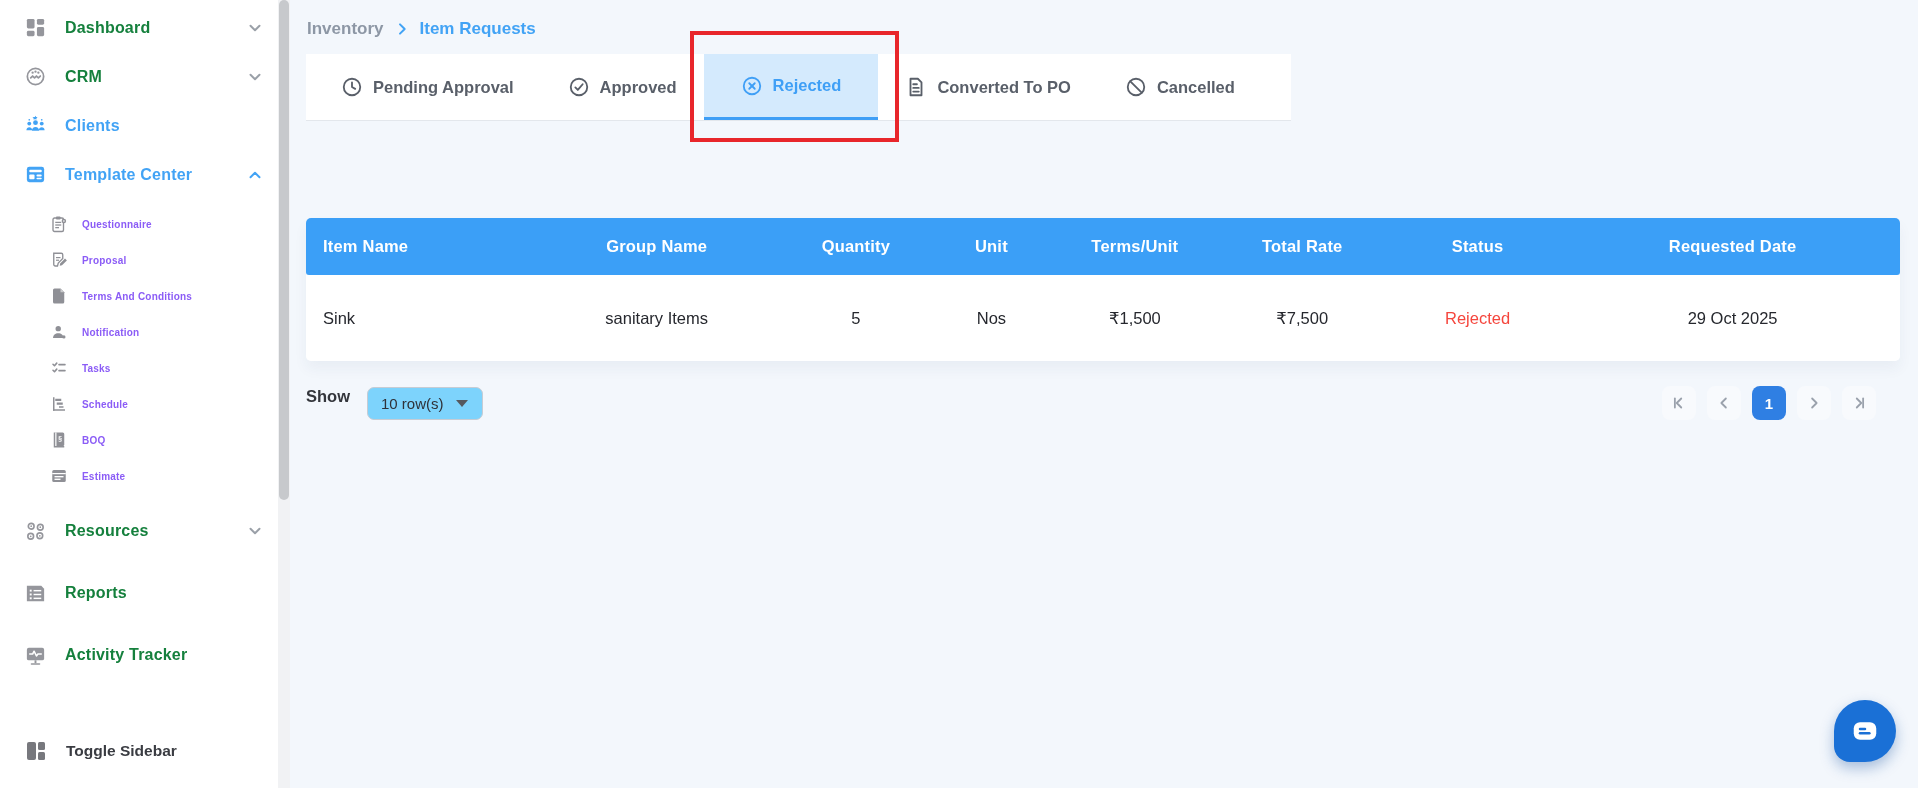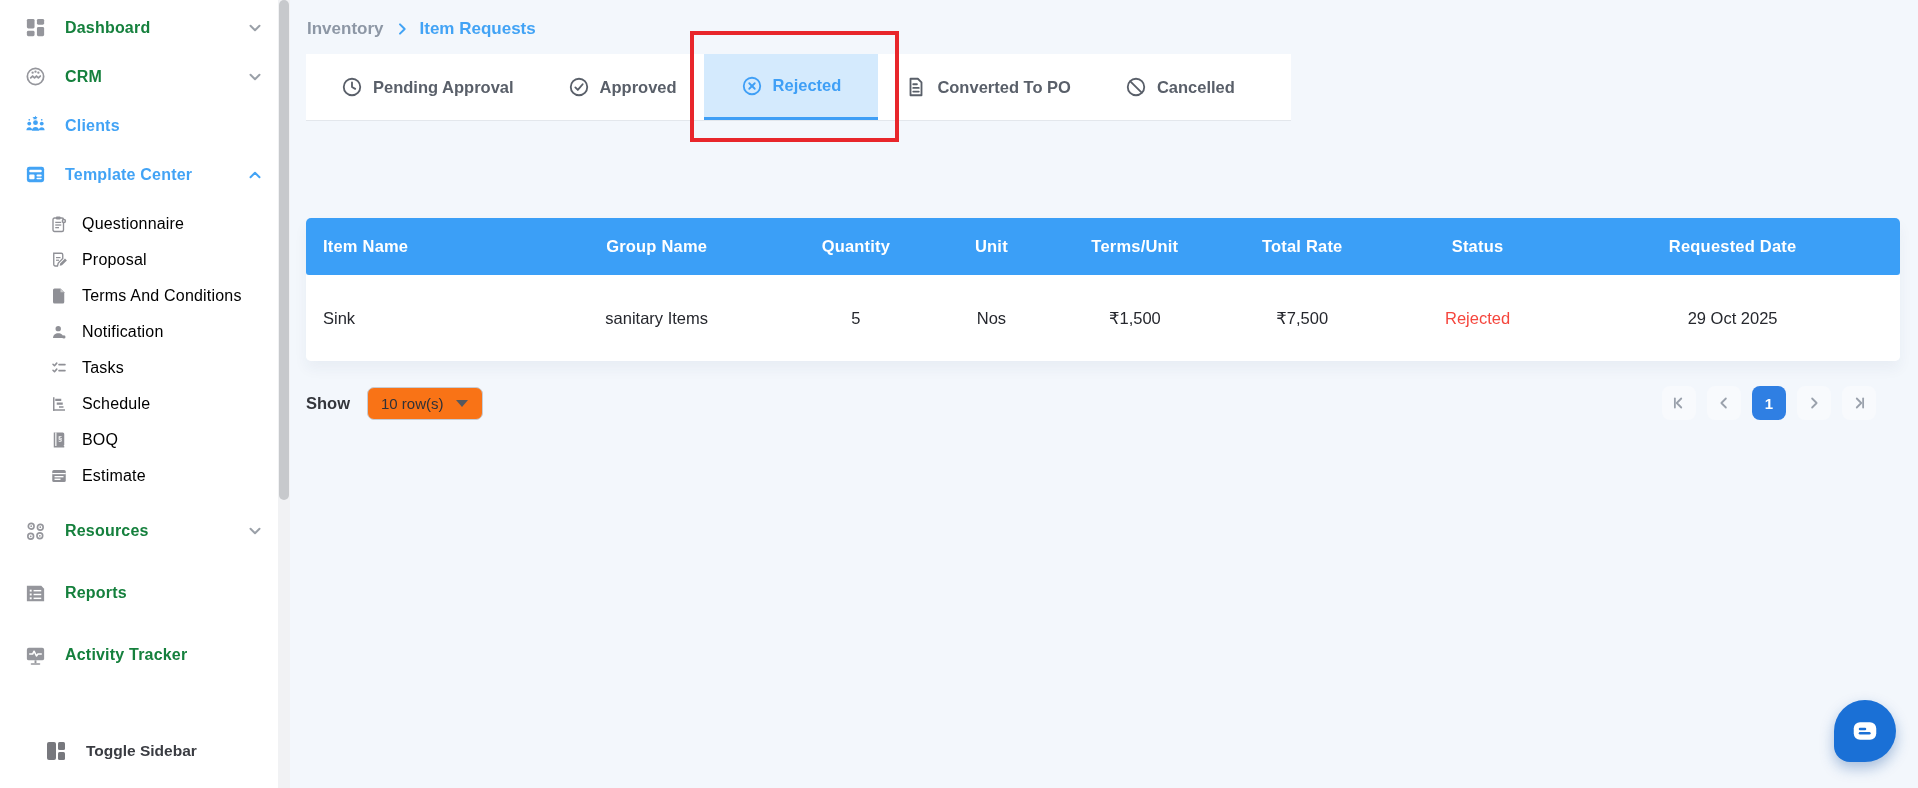--- a/index.html
+++ b/index.html
@@ -29,25 +29,25 @@
   }
   .side-item .ic { width:23px; height:23px; margin-right:18px; flex:0 0 auto; }
   .side-item .lbl { font-size:16px; font-weight:600; letter-spacing:.2px; color:#15803d; }
   .side-item.blue .lbl { color:#42a3f5; }
   .side-item .chev { position:absolute; right:14px; top:50%; transform:translateY(-50%); width:18px; height:18px; }
   .sub-list { padding-top:7px; }
   .sub-item {
     height:36px; display:flex; align-items:center; padding-left:50px; cursor:pointer;
   }
   .sub-item .ic { width:18px; height:18px; margin-right:14px; flex:0 0 auto; }
-  .sub-item .lbl { font-size:16px; font-weight:400; letter-spacing:.2px; color:#000000; }
+  .sub-item .lbl { font-size:10px; font-weight:700; letter-spacing:.2px; color:#8b5cf6; }
   .side-item.post-sub { margin-top:12px; height:50px; }
   .toggle-row {
     position:absolute; left:0; bottom:13px; width:278px; height:49px;
-    display:flex; align-items:center; padding-left:24px; cursor:pointer;margin-left:20px;
+    display:flex; align-items:center; padding-left:24px; cursor:pointer;
   }
   .toggle-row .ic { width:24px; height:24px; margin-right:18px; }
   .toggle-row .lbl { font-size:15.5px; font-weight:600; color:#3a3c42; }
 
   
   .main { position:absolute; left:290px; top:0; width:1628px; height:552px; }
 
   .breadcrumb {
     display:flex; align-items:center; gap:10px;
     padding:19px 0 0 17px; font-size:17px; font-weight:600;
@@ -94,25 +94,25 @@
   }
   tbody td:first-child { text-align:left; padding-left:17px; border-bottom-left-radius:5px; }
   tbody td:last-child { border-bottom-right-radius:5px; }
   td.status-rejected { color:#f5463d; }
 
   
   .controls {
     margin:25px 0 0 16px; width:1594px;
     display:flex; align-items:center; justify-content:space-between;
   }
-  .show-group { display:flex; align-items:center; gap:17px; }
+  .show-group { display:flex; align-items:flex-start; gap:17px; }
   .show-label { font-size:16.5px; font-weight:600; color:#34363c; }
   .rows-select {
     display:flex; align-items:center; gap:12px;
-    border:1px solid #c6ccd4; border-radius:7px; background:#f97316;
+    border:1px solid #c6ccd4; border-radius:7px; background:#7dd3fc;
     padding:7px 14px 7px 13px; cursor:pointer;
   }
   .rows-select .val { font-size:15px; color:#2f3138; }
   .rows-select .caret {
     width:0; height:0; border-left:6px solid transparent;
     border-right:6px solid transparent; border-top:7px solid #55585e;
   }
   .pager { display:flex; align-items:center; gap:11px; margin-right:24px; }
   .page-btn {
     width:34px; height:34px; border-radius:8px; background:#f8fafd;

